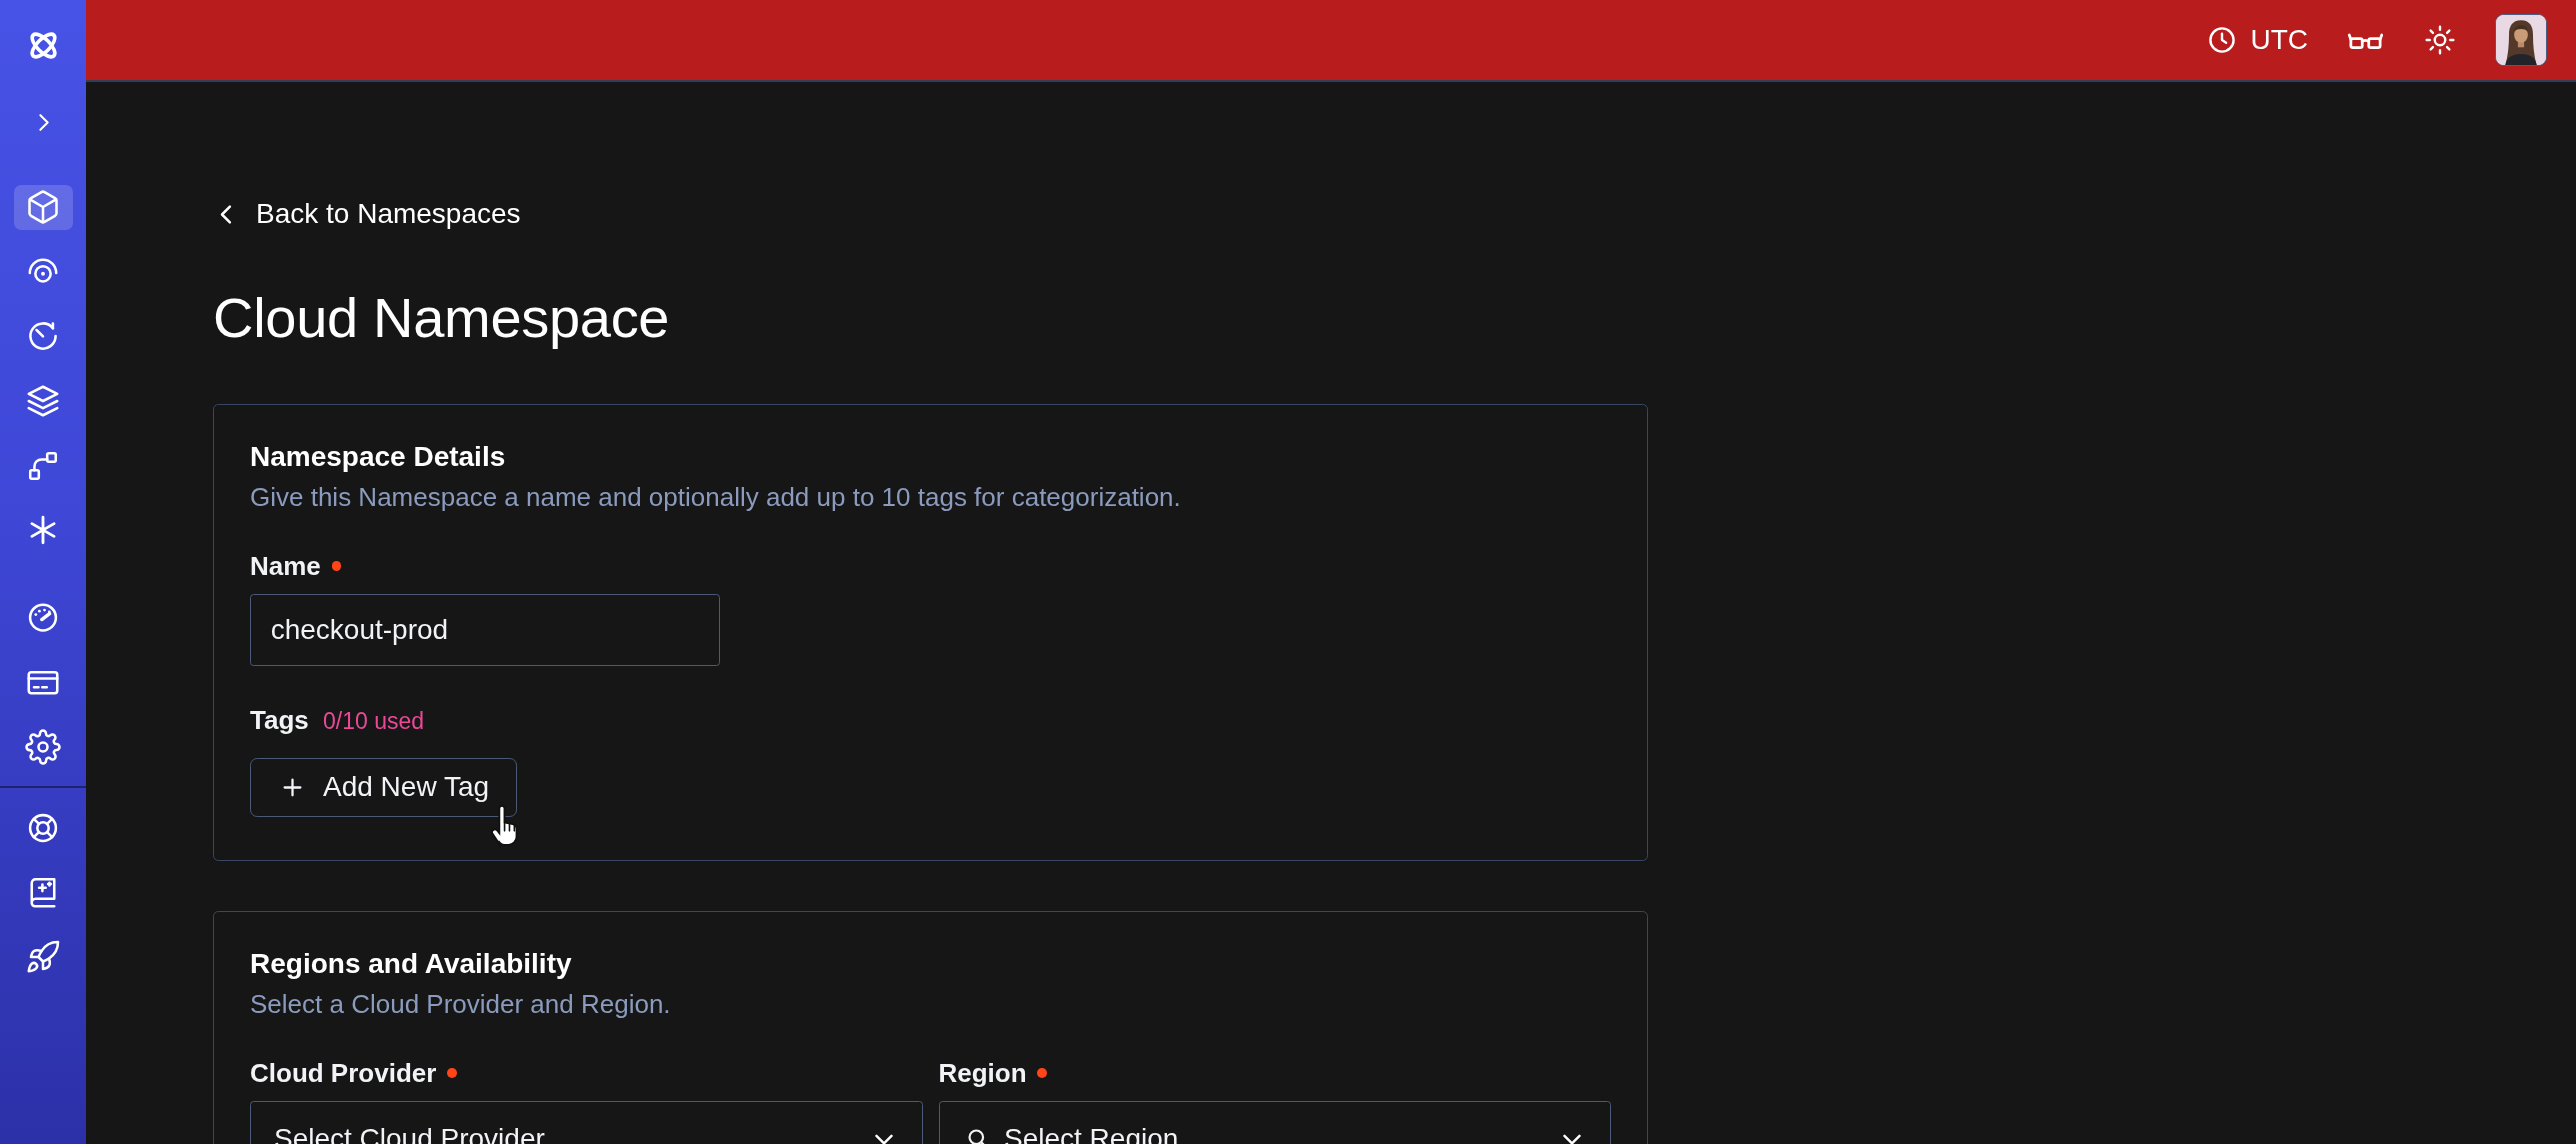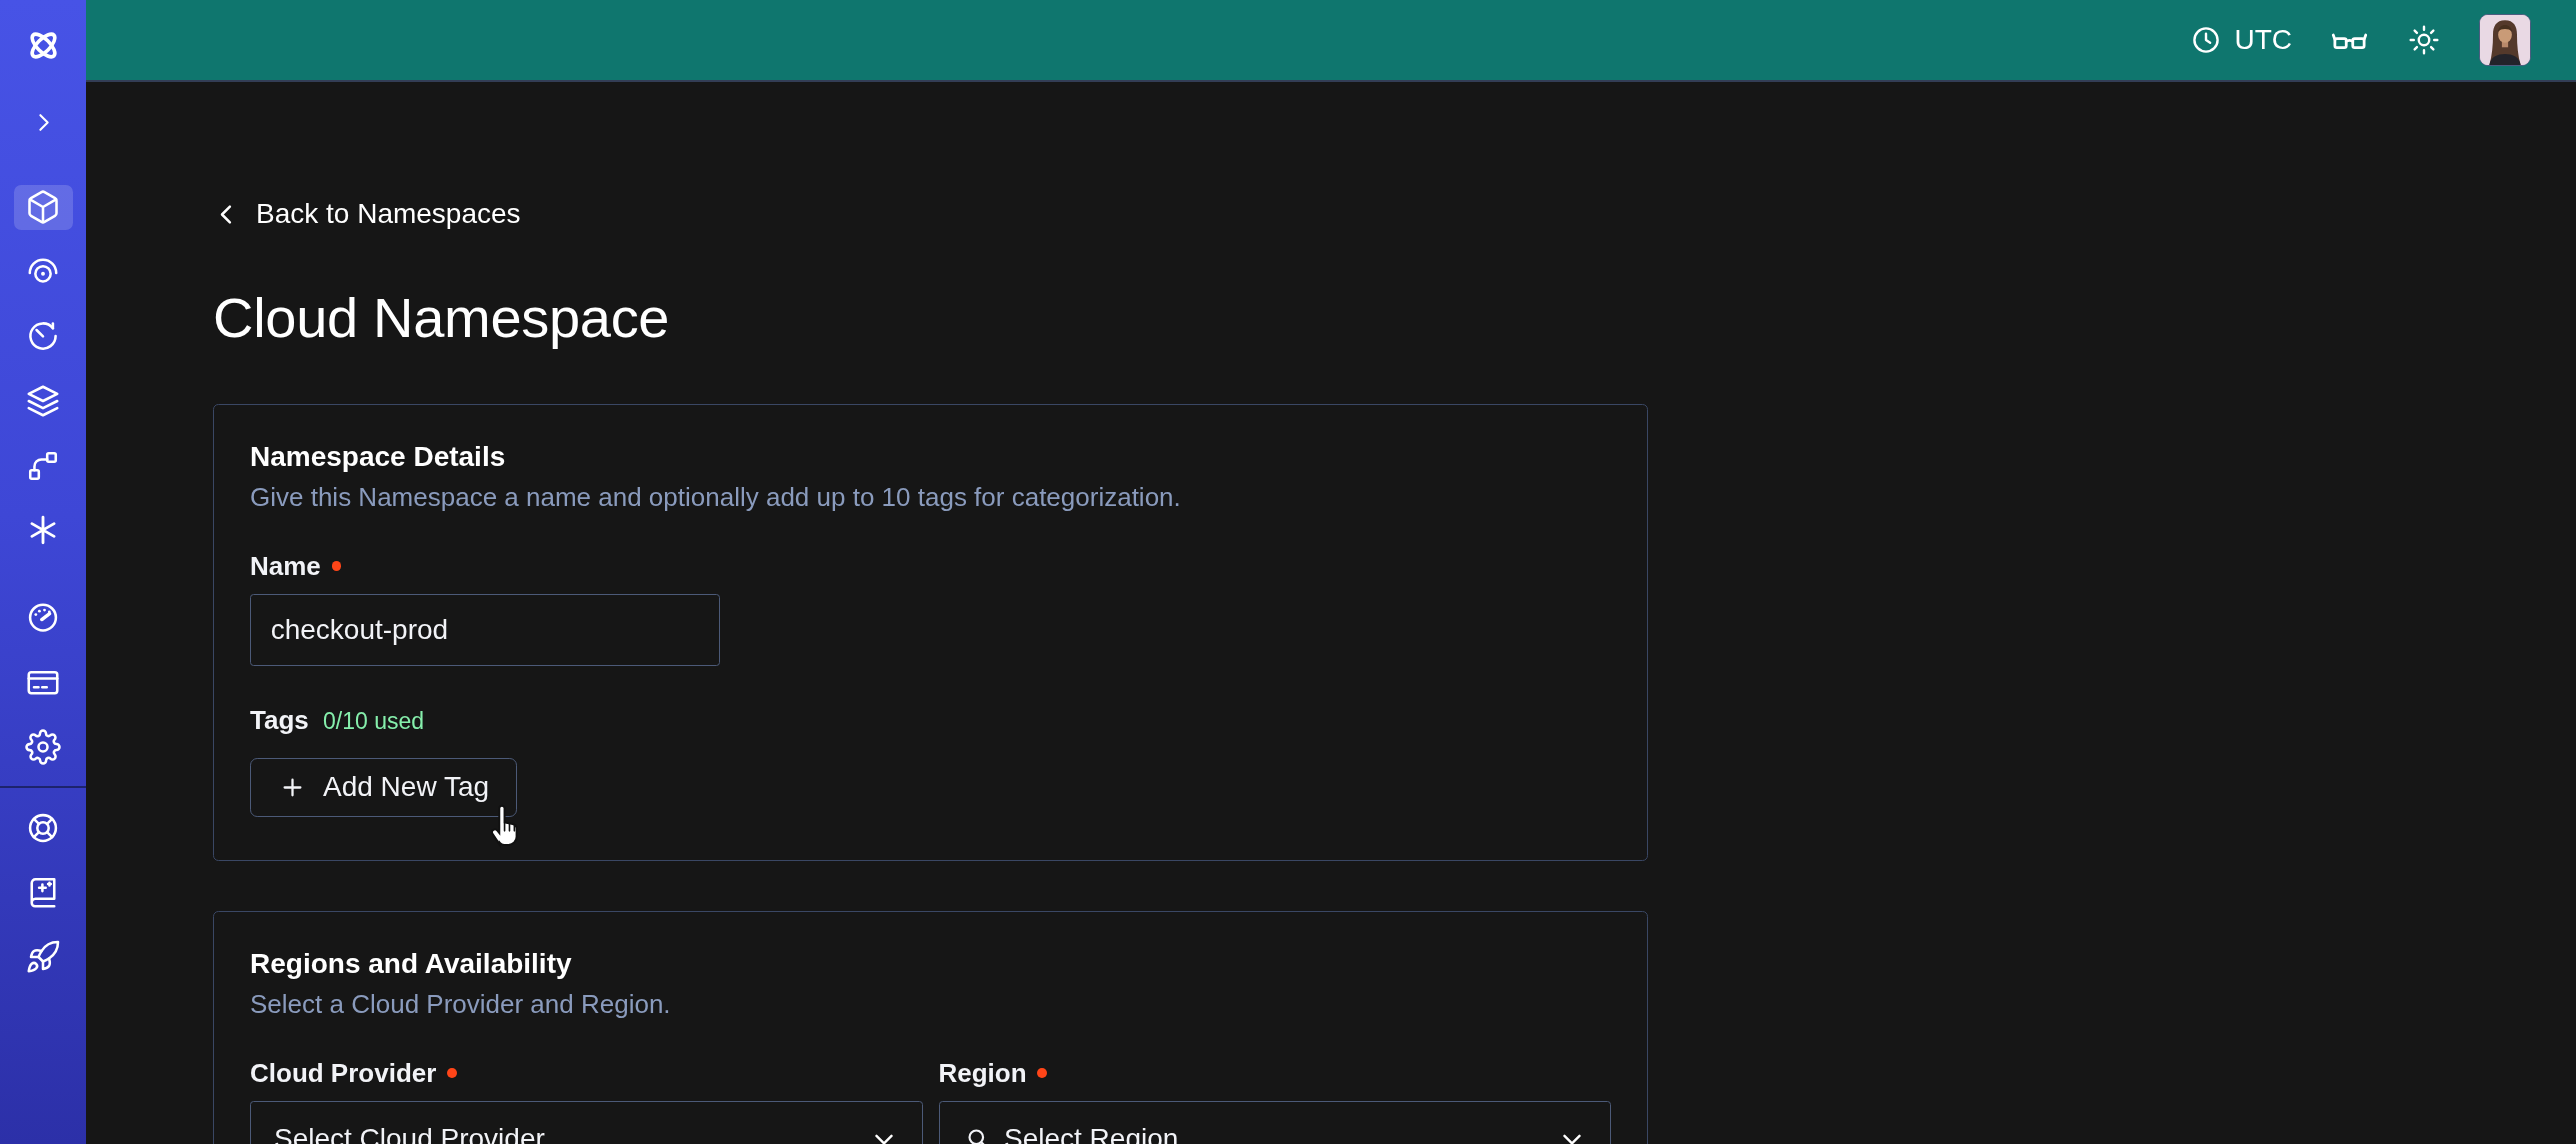--- a/index.html
+++ b/index.html
@@ -16,23 +16,23 @@
   .nav-group{display:flex;flex-direction:column;gap:19.7px;}
   .ng1{margin-top:47px;}
   .ng2{margin-top:42px;}
   .ng3{margin-top:17px;}
   .nav-item{width:59px;height:45px;border-radius:7.2px;display:flex;align-items:center;justify-content:center;
     color:#fff;cursor:pointer;}
   .nav-item.active{background:rgba(255,255,255,0.17);}
   .side-divider{margin-top:17px;width:86px;height:1.8px;background:rgba(10,14,40,0.55);}
 
   
-  .header{position:absolute;left:86px;right:0;top:0;height:82px;background:#0f766e;
+  .header{position:absolute;left:86px;right:0;top:0;height:82px;background:#b91c1c;
     border-bottom:2.7px solid #333d55;display:flex;align-items:center;justify-content:flex-end;
-    gap:38px;padding-right:45px;box-sizing:border-box;}
+    gap:38px;padding-right:29px;box-sizing:border-box;}
   .tz{display:flex;align-items:center;gap:12.5px;font-size:28px;color:#fff;cursor:pointer;}
   .hbtn{background:none;border:none;padding:0;color:#fff;cursor:pointer;display:flex;align-items:center;}
   .avatar{width:52px;height:52px;border-radius:9px;border:1.8px solid #4c5c80;overflow:hidden;
     box-sizing:border-box;cursor:pointer;background:#e9d9e4;}
   .avatar svg{display:block;width:100%;height:100%;}
 
   
   .main{position:absolute;left:86px;top:85px;right:0;bottom:0;padding-left:127px;box-sizing:border-box;}
   .back-link{display:inline-flex;align-items:center;gap:16px;margin-top:113px;color:#fff;
     font-size:28px;cursor:pointer;text-decoration:none;}
@@ -46,21 +46,21 @@
 
   .label-row{margin-top:38px;display:flex;align-items:center;gap:10.7px;}
   .lbl{font-size:26px;font-weight:700;color:#f2f3f7;}
   .req-dot{width:9.8px;height:9.8px;border-radius:50%;background:#ff4518;display:inline-block;}
 
   .text-input{margin-top:12.5px;display:block;width:470px;height:72px;box-sizing:border-box;
     background:transparent;border:1.8px solid #4c5a78;border-radius:3.6px;color:#f2f3f7;
     font-size:28px;padding:0 19.7px;font-family:inherit;outline:none;}
 
   .tags-row{margin-top:39px;display:flex;align-items:baseline;gap:14.3px;}
-  .counter{font-size:23px;color:#86efac;}
+  .counter{font-size:23px;color:#ec4899;}
 
   .btn-outline{margin-top:21.5px;height:59px;display:inline-flex;align-items:center;gap:16px;
     padding:0 27px;border:1.8px solid #4c5a78;border-radius:7.2px;background:transparent;
     color:#f2f3f7;font-size:28px;font-family:inherit;cursor:pointer;}
 
   .grid2{margin-top:38px;display:grid;grid-template-columns:1fr 1fr;column-gap:16px;}
   .field .label-row{margin-top:0;}
   .select{margin-top:12.5px;height:75px;border:1.8px solid #4c5a78;border-radius:3.6px;display:flex;
     align-items:center;gap:12.5px;padding:0 23px;font-size:28px;color:#f2f3f7;cursor:pointer;box-sizing:border-box;}
   .select .chev{margin-left:auto;display:flex;color:#fff;}

